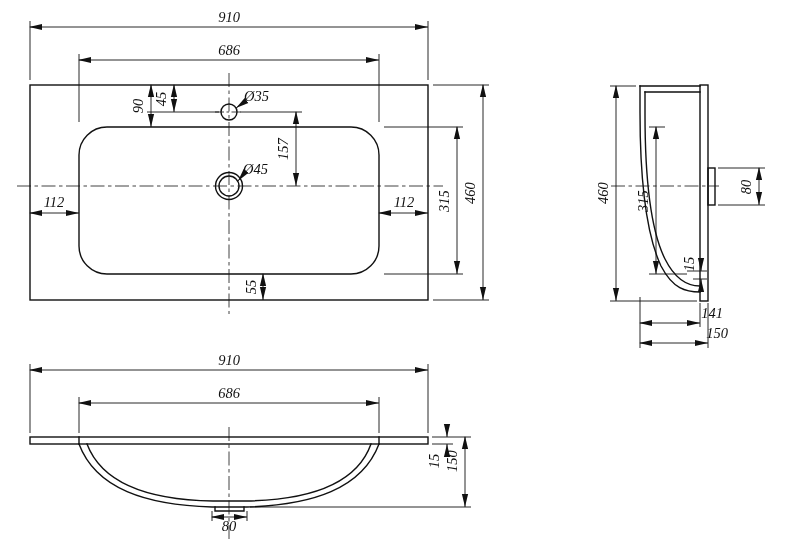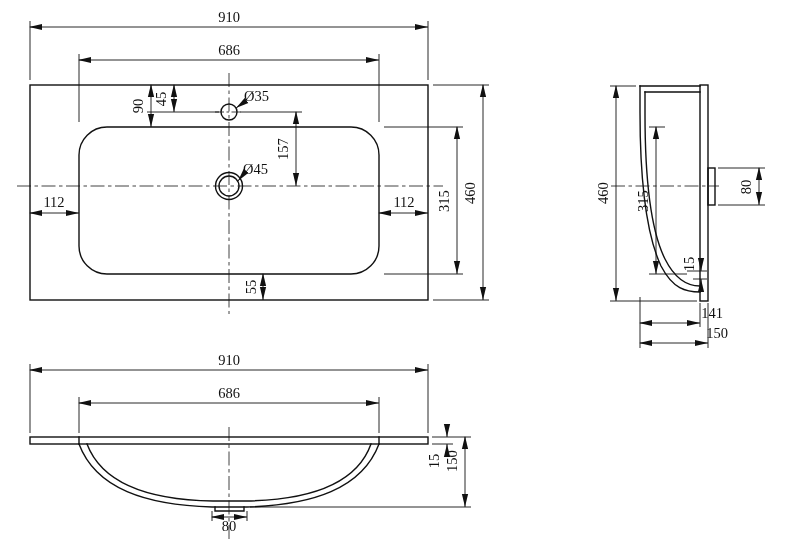--- a/index.html
+++ b/index.html
@@ -1,16 +1,16 @@
 <!DOCTYPE html>
 <html><head>
 <meta charset="utf-8">
 <style>
   html,body{margin:0;padding:0;background:#fff;}
-  .canvas{position:relative;width:790px;height:549px;background:#ffffff;overflow:hidden;}
+  .canvas{position:relative;width:790px;height:549px;background:#ffffff;overflow:hidden;font-style:italic;}
   svg{display:block;}
   .geo{stroke:#111;stroke-width:1.4;fill:none;stroke-linecap:square;}
   .thin{stroke:#111;stroke-width:0.9;fill:none;}
   .cl{stroke:#111;stroke-width:0.8;fill:none;stroke-dasharray:14 3.5 3.5 3.5;}
   .cls{stroke:#111;stroke-width:0.8;fill:none;stroke-dasharray:9 2.5 2.5 2.5;}
   text{font-family:"Liberation Serif",serif;font-size:14.5px;fill:#111;}
   .lbl{text-anchor:middle;}
   .lbls{text-anchor:start;}
 </style>
 </head>

